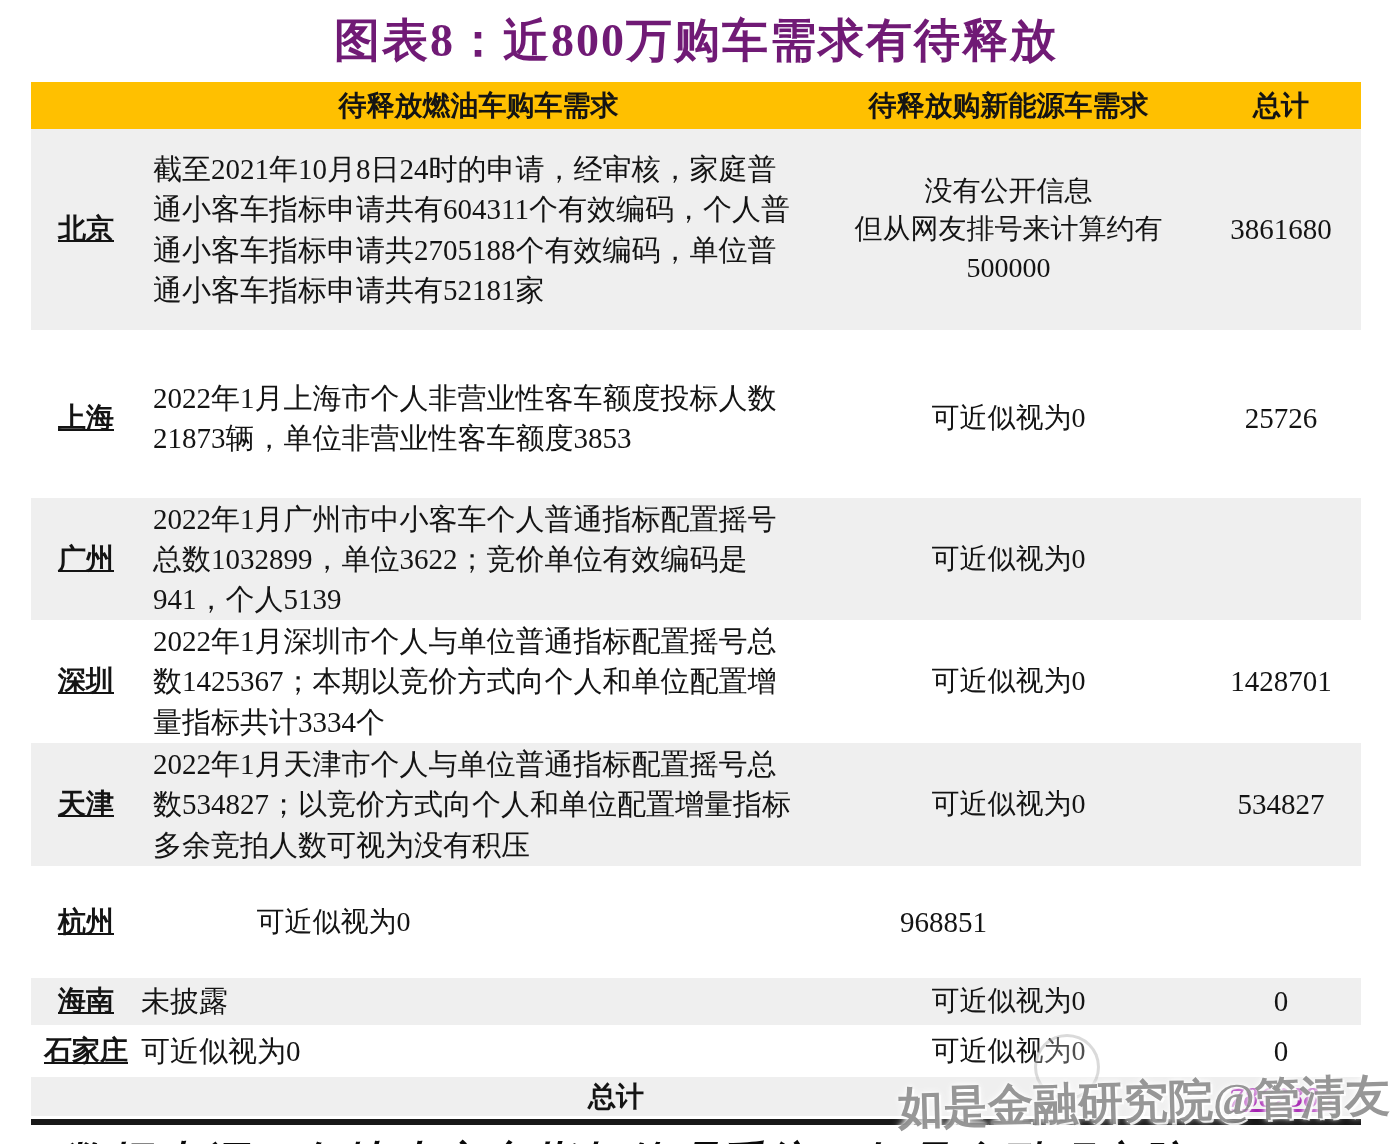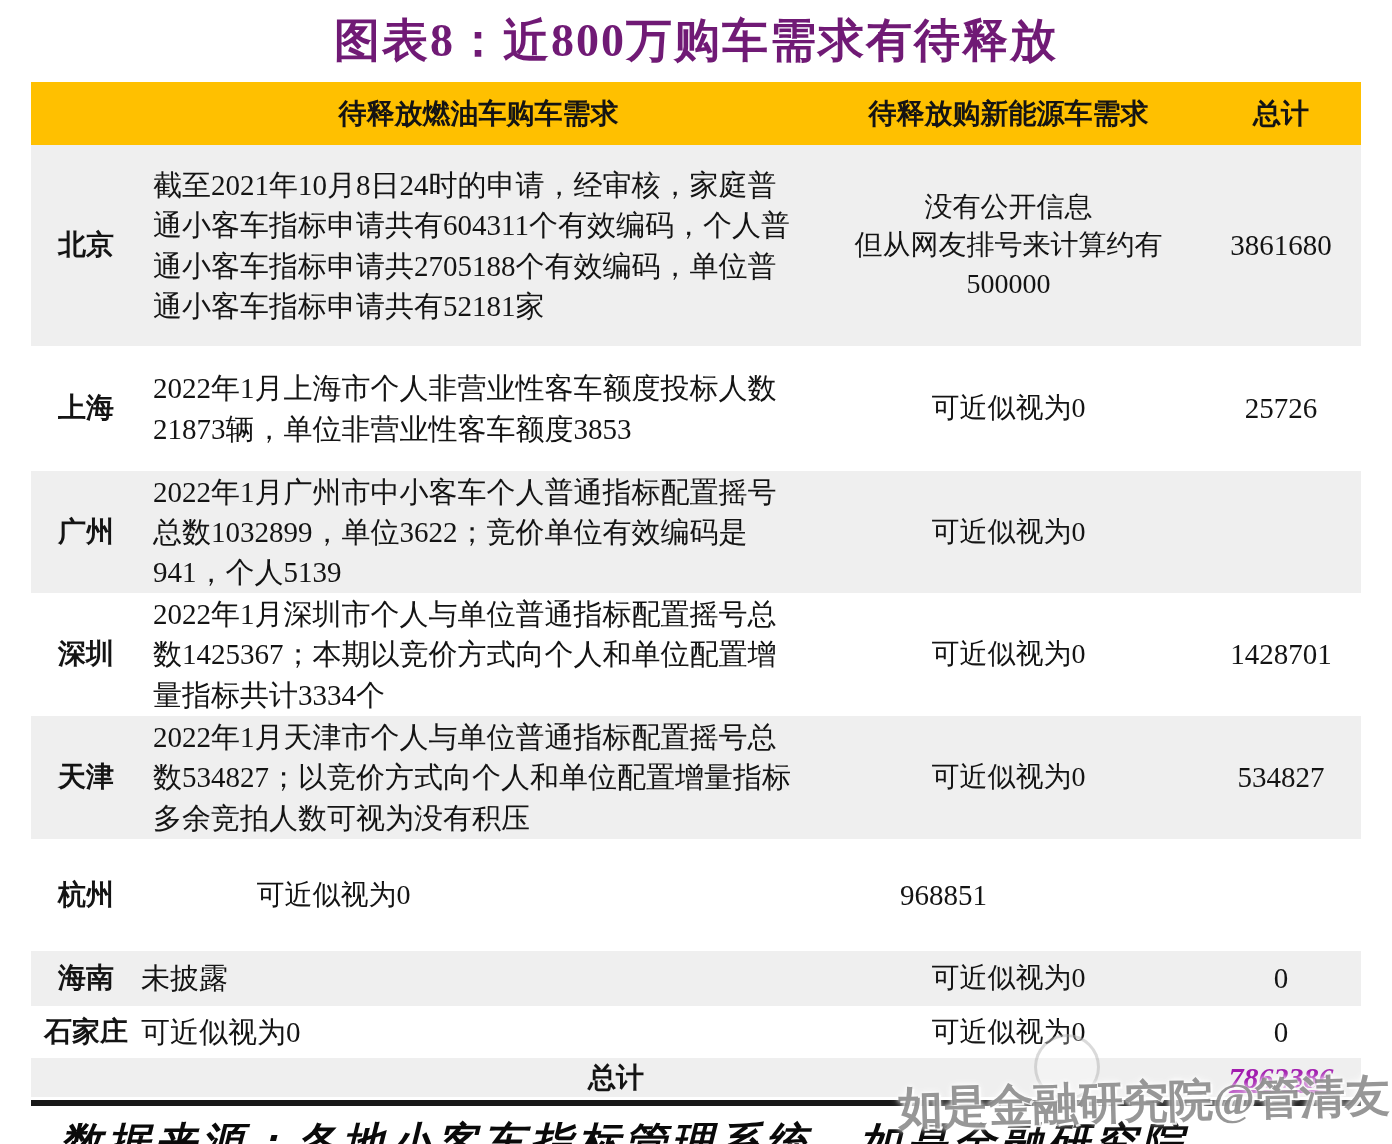--- a/index.html
+++ b/index.html
@@ -8,38 +8,38 @@
     position:relative; width:1392px; height:1144px; background:#ffffff;
     overflow:hidden; color:#141414;
     font-family:"Liberation Serif","DejaVu Serif",serif;
   }
   .chart-title {
     height:82px; display:flex; align-items:center; justify-content:center;
     font-size:46px; font-weight:bold; letter-spacing:2px; color:#701a75;border-radius:30px;
   }
   .tbl { margin:0 31px; }
   .thead {
-    display:flex; height:63px; background:#FFC000; align-items:center;
+    display:flex; height:47px; background:#FFC000; align-items:center;
     font-weight:bold; font-size:28px;
   }
   .col-city  { width:110px; flex:none; text-align:center; }
   .col-fuel  { width:675px; flex:none; text-align:center; }
   .col-nev   { width:385px; flex:none; text-align:center; }
   .col-total { flex:1; text-align:center; }
   .row { display:flex; align-items:center; font-size:29px; line-height:1.38; }
   .row.alt { background:#EFEFEF; }
   .h-bj  { height:201px; }
-  .h-sh  { height:125px; }
+  .h-sh  { height:160px;margin-top:8px; }
   .h-gz  { height:122px; }
   .h-sz  { height:123px; }
   .h-tj  { height:123px; }
   .h-hz  { height:112px; }
-  .h-hn  { height:55px; }
+  .h-hn  { height:47px; }
   .h-sjz { height:52px; }
-  .city-cell  { width:110px; flex:none; text-align:center; font-weight:bold; font-size:28px; }
+  .city-cell  { width:110px; flex:none; text-align:center; font-weight:bold; font-size:28px;text-decoration:underline; }
   .fuel-cell  { width:675px; flex:none; text-align:left; padding:0 14px 0 12px; }
   .fuel-cell.centered { text-align:left; padding:0; }
   .nev-cell   { width:385px; flex:none; text-align:center; white-space:pre-line; font-size:28px; }
   .total-cell { flex:1; text-align:center; }
   .total-row { display:flex; align-items:center; height:39px; background:#EFEFEF; }
   .total-row .t-label { width:1170px; flex:none; text-align:center; font-weight:bold; font-size:28px; }
   .total-row .t-value {
     flex:1; text-align:center; font-size:30px; font-weight:bold; font-style:italic;
     color:#a21caf; text-decoration:underline;
   }

